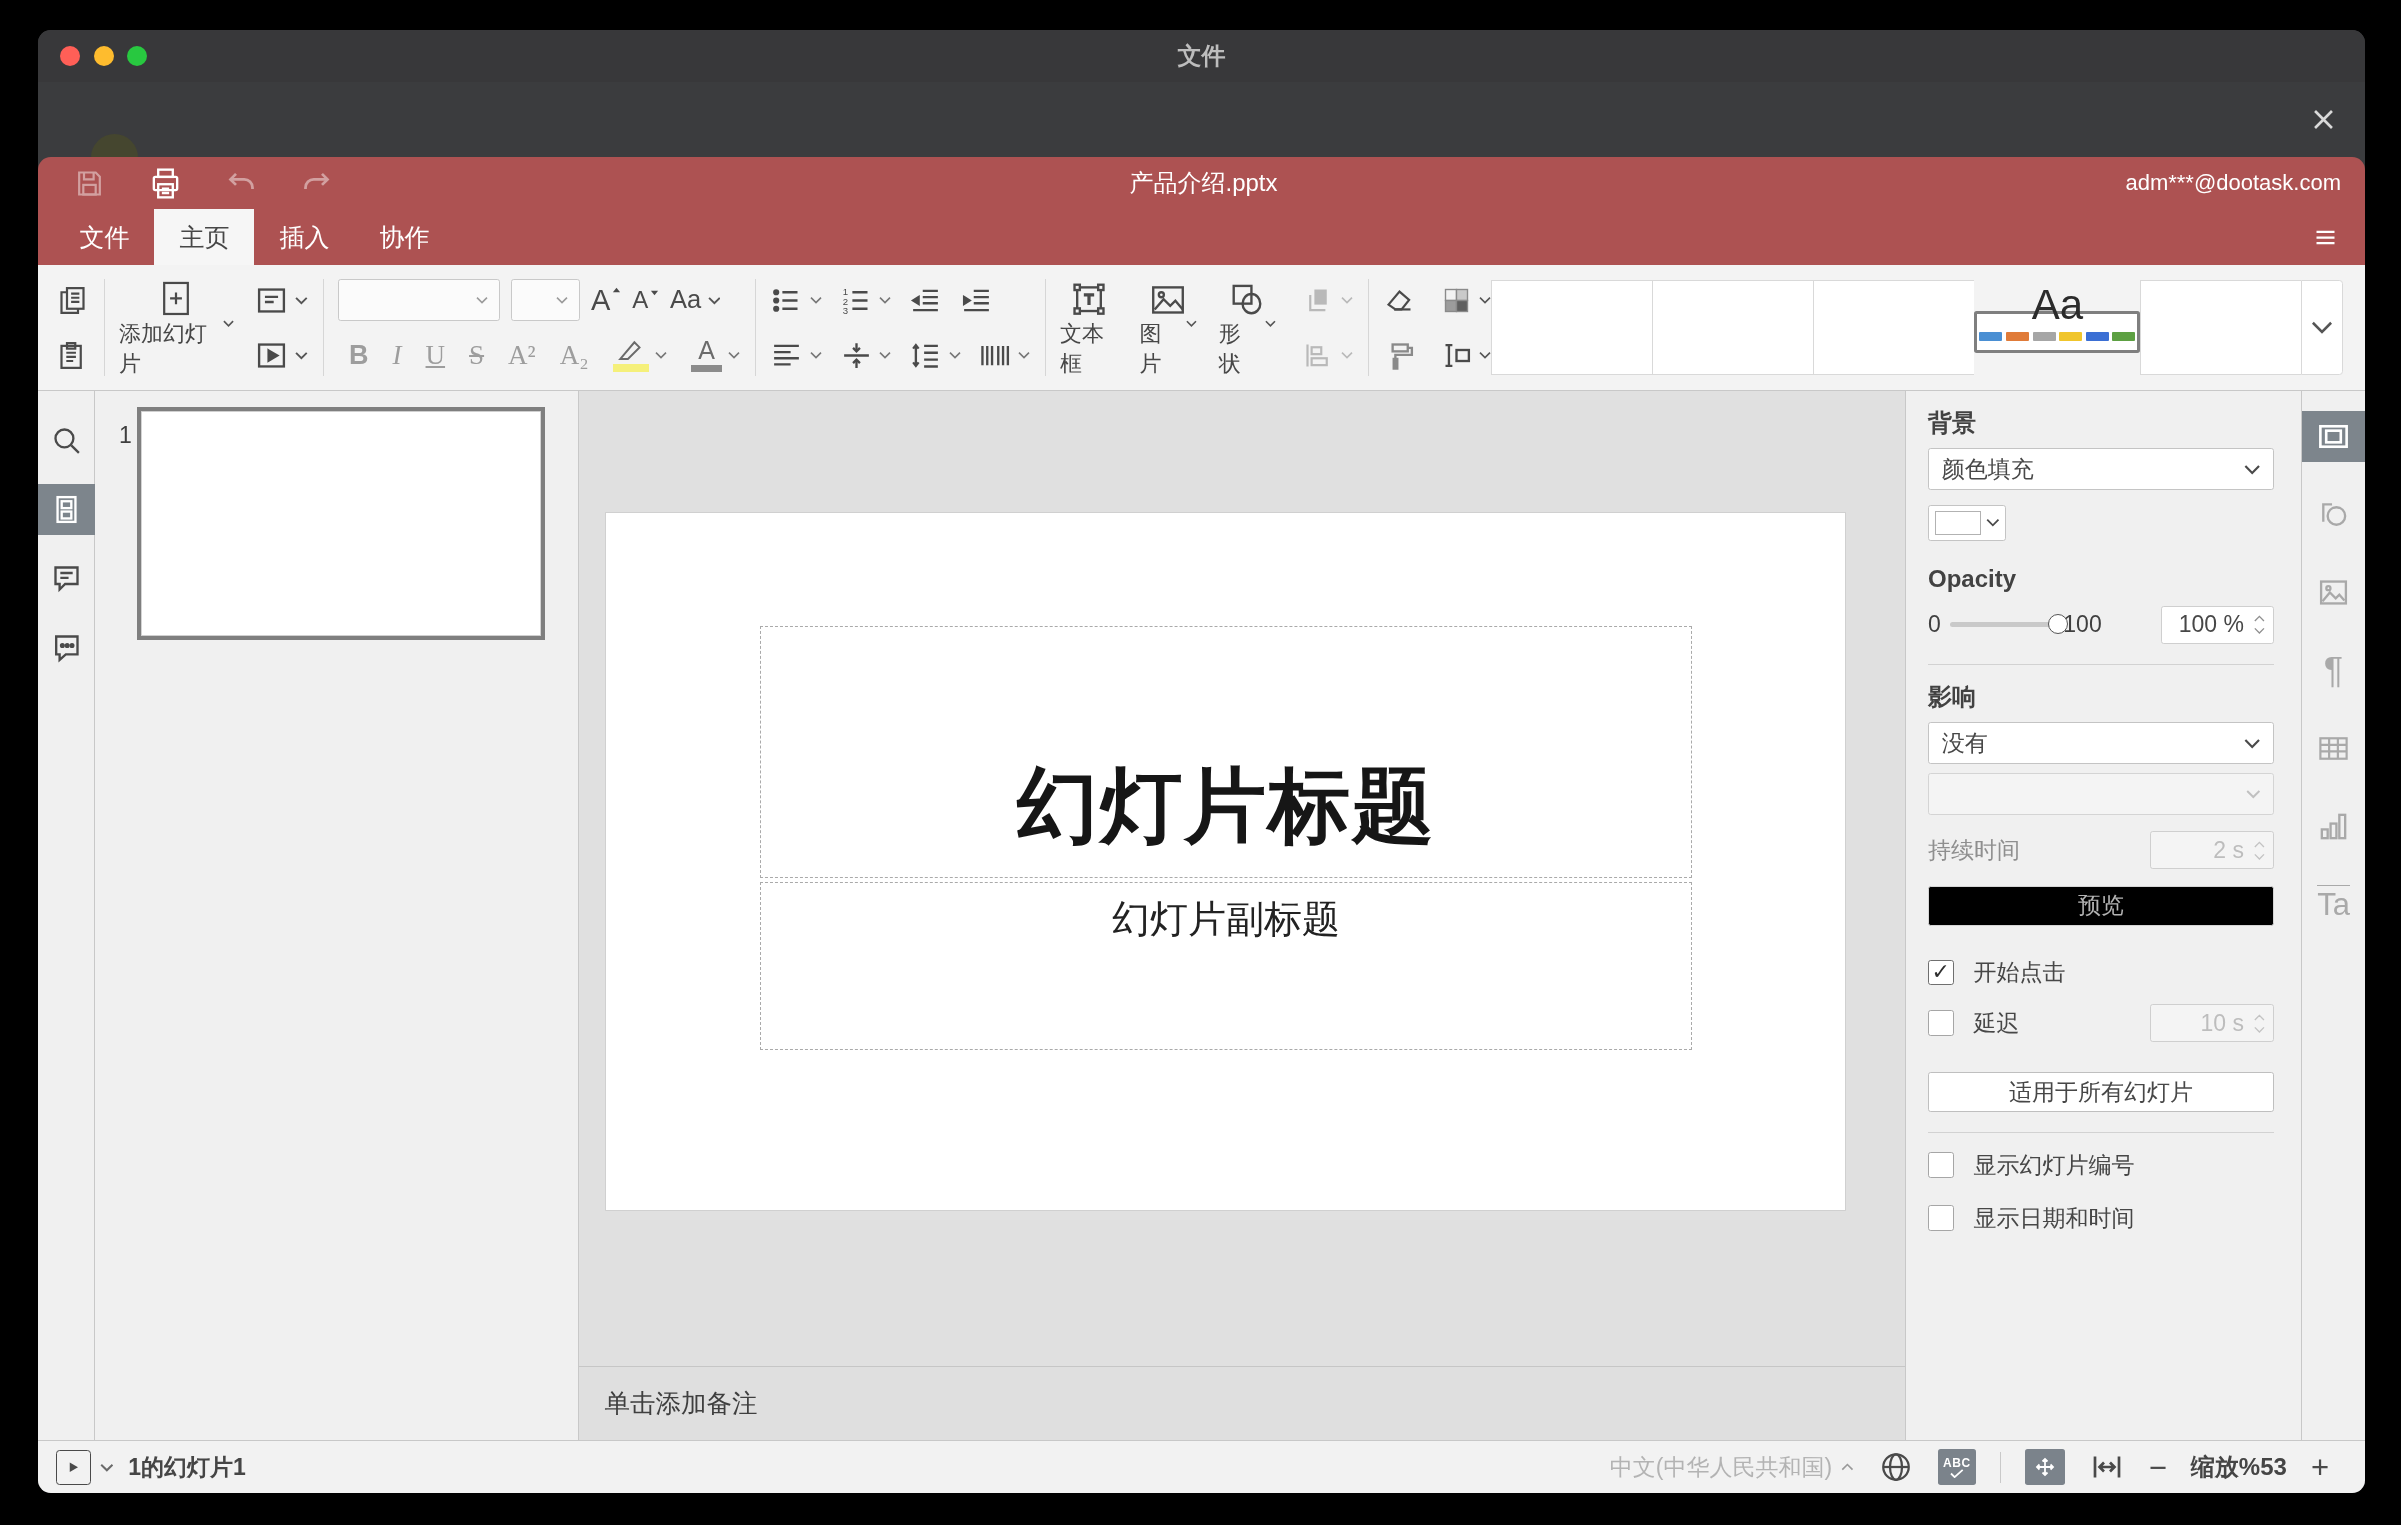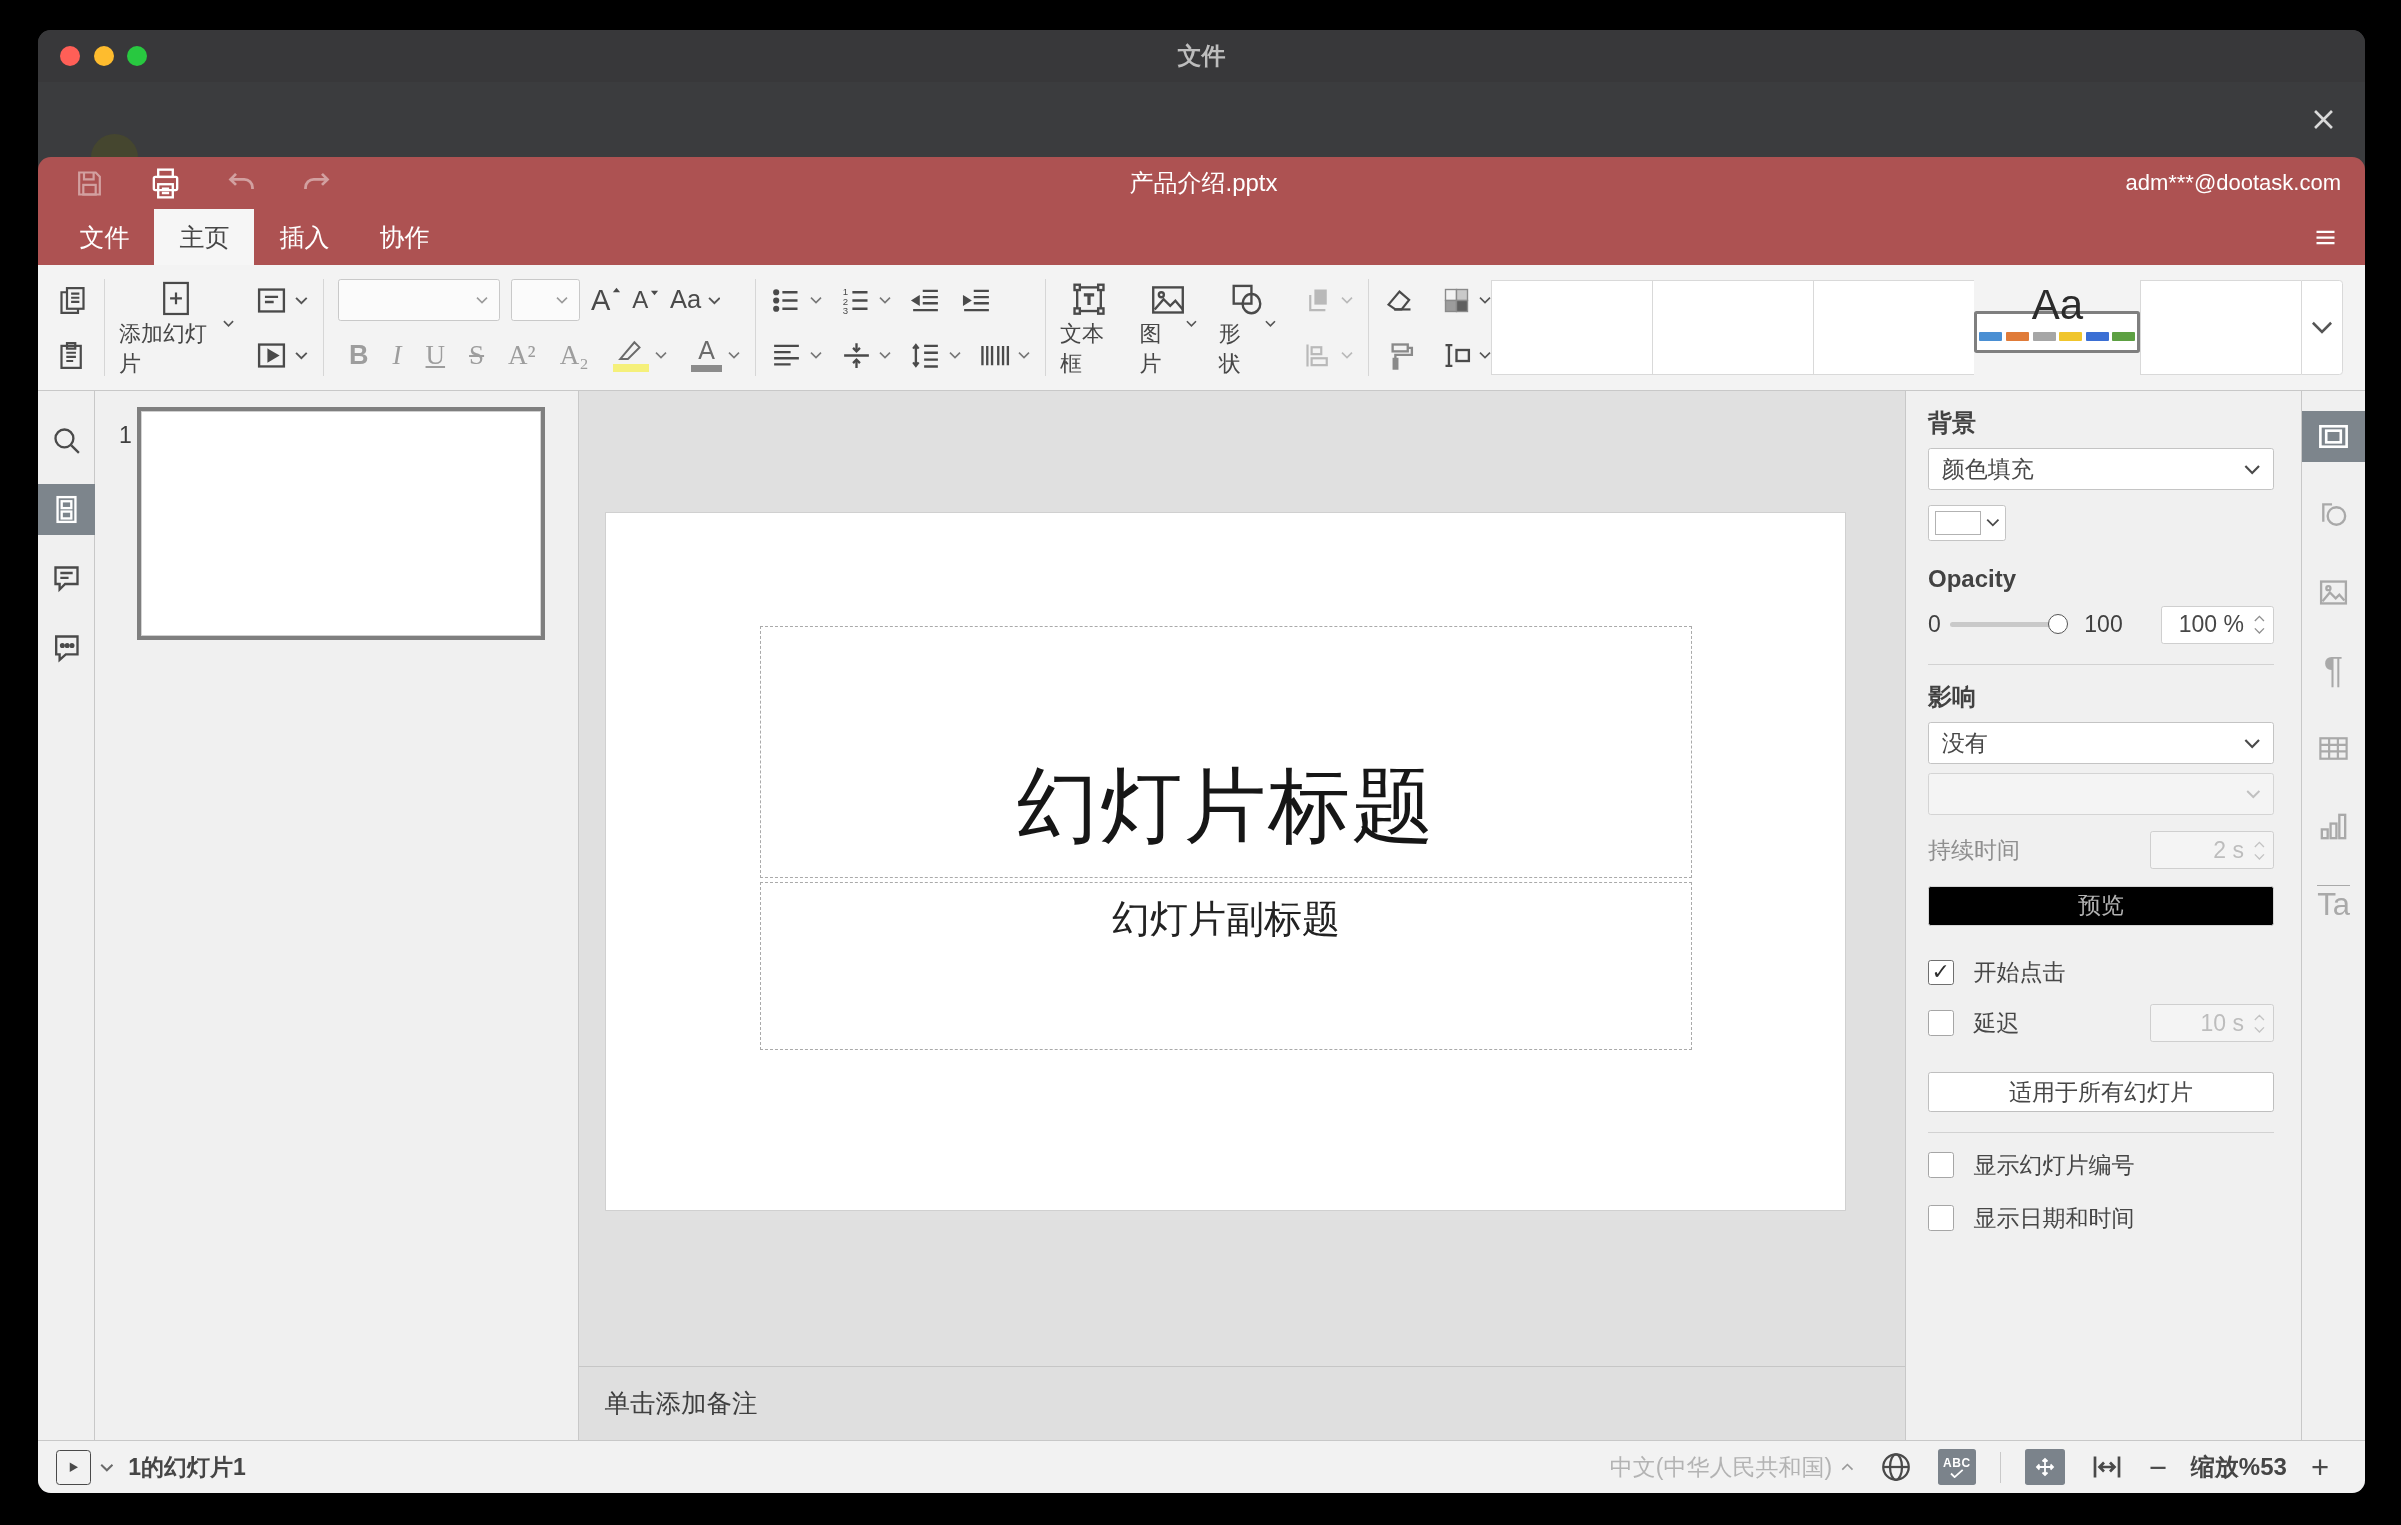--- a/index.html
+++ b/index.html
@@ -59,21 +59,21 @@
   .lb-item.active{background:#7d858c;color:#fff}
   .thumbs{width:484px;flex:none;background:#f0f0f0;border-right:0.9px solid #c8c8c8;padding-top:14.6px;position:relative}
   .thumb-num{position:absolute;left:24px;top:31px;font-size:23px;color:#3e3e3e}
   .thumb-box{position:absolute;left:42px;top:15.5px;width:408px;height:233px;border:4.6px solid #7f7f7f;background:#fff;box-shadow:inset 0 0 0 0.9px #d0d0d0}
   .centercol{flex:1;display:flex;flex-direction:column;min-width:0}
   .canvas{flex:1;background:#e0e0e0;position:relative;overflow:hidden}
   .slide{position:absolute;left:27px;top:122px;width:1239px;height:697px;background:#fff;box-shadow:0 0 0 0.9px #cfcfcf}
   .ph{position:absolute;left:154px;width:932px;border:1.8px dashed #aaa;display:flex;justify-content:center}
   .ph-title{top:113px;height:252px;align-items:flex-end;padding-bottom:14.6px}
   .ph-sub{top:369px;height:168px;align-items:flex-start;padding-top:11px}
-  .slide-title{font-size:82px;color:#161616;font-weight:400;letter-spacing:1.8px}
+  .slide-title{font-size:82px;color:#161616;font-weight:700;letter-spacing:1.8px}
   .slide-sub{font-size:38px;color:#222}
   .notes{height:74px;flex:none;background:#dfdfdf;border-top:0.9px solid #c6c6c6;display:flex;align-items:center;padding-left:25.5px;font-size:25.5px;color:#3f3f3f}
   
   .rpanel{width:396px;flex:none;background:#f0f0f0;border-left:0.9px solid #c8c8c8;padding:16.4px 27px 0 22px;color:#474747;overflow:hidden}
   .rp-h{font-size:24px;font-weight:bold;color:#424242}
   .sel{height:42px;background:#fff;border:0.9px solid #c4c4c4;border-radius:2.7px;display:flex;align-items:center;justify-content:space-between;padding:0 12.8px;font-size:23px;color:#474747;margin-top:9px}
   .sel.dis{background:#f4f4f4;border-color:#d4d4d4;color:#c3c3c3}
   .swatch-btn{margin-top:14.6px;width:78px;height:36px;background:#fff;border:0.9px solid #c4c4c4;border-radius:2.7px;display:flex;align-items:center;padding:0 5.5px;justify-content:space-between}
   .swatch{width:46px;height:24px;background:#fff;border:0.9px solid #b2b2b2}
   .op-row{display:flex;align-items:center;margin-top:12.8px;font-size:23px;color:#3f3f3f}
@@ -587,21 +587,21 @@
             <path d="M1 1.5l5 5 5-5"></path>
           </svg>
       </div>
 
       <div class="rp-h" style="margin-top:24px">Opacity</div>
       <div class="op-row">
         <span>0</span>
         <span class="track">
             <span class="thumb-dot"></span>
           </span>
-        <span style="margin-left:21px">100</span>
+        <span style="margin-left:0">100</span>
         <span class="spin" style="margin-left:auto;width:113px">
           <span>100 %</span>
           <span class="arrows">
             <svg width="12.8" height="7.3" viewBox="0 0 12 8" fill="none" stroke="currentColor" stroke-width="1.5">
                 <path d="M1 6.5L6 1.5l5 5"></path>
               </svg>
             <svg width="12.8" height="7.3" viewBox="0 0 12 8" fill="none" stroke="currentColor" stroke-width="1.5">
                 <path d="M1 1.5l5 5 5-5"></path>
               </svg>
           </span>

